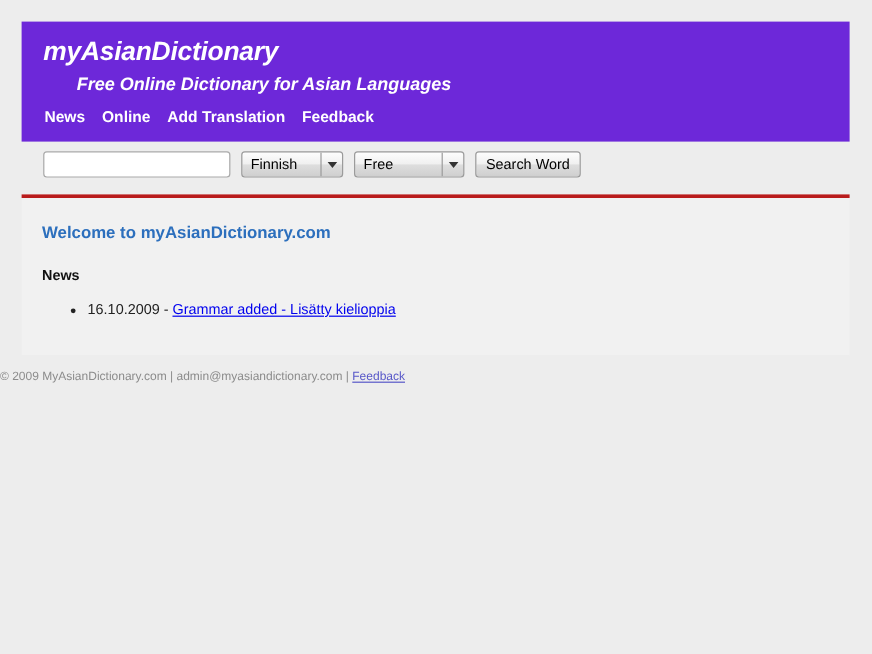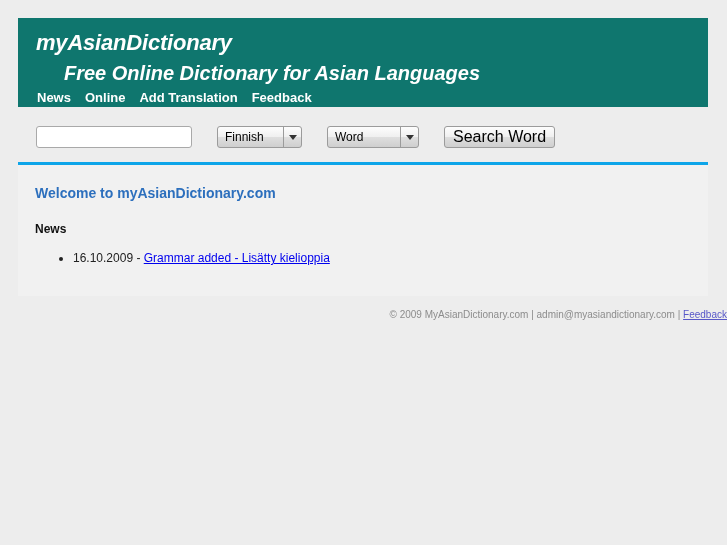--- a/index.html
+++ b/index.html
@@ -21,42 +21,42 @@
     width: 727px;
     height: 545px;
   }
 
   
   .header {
     position: absolute;
     left: 18px;
     top: 18px;
     width: 690px;
-    height: 89px;
-    background: #0f766e;
+    height: 100px;
+    background: #6d28d9;
     box-sizing: border-box;
   }
 
   .site-title {
     position: absolute;
     left: 18px;
     top: 12px;
     font-size: 22px;
     font-weight: bold;
     font-style: italic;
     color: #ffffff;
     letter-spacing: -0.2px;
     white-space: nowrap;
   }
 
   .site-tagline {
     position: absolute;
     left: 46px;
     top: 44px;
-    font-size: 20px;
+    font-size: 15px;
     font-weight: bold;
     font-style: italic;
     color: #ffffff;
     white-space: nowrap;
   }
 
   .nav {
     position: absolute;
     left: 19px;
     top: 72px;
@@ -75,21 +75,21 @@
     cursor: pointer;
   }
 
   
   .searchbar {
     position: absolute;
     left: 36px;
     top: 126px;
     display: flex;
     align-items: flex-end;
-    gap: 16px;
+    gap: 0;
   }
 
   .search-input {
     width: 148px;
     height: 18px;
     padding: 1px 3px;
     margin: 0;
     border: 1px solid #a9a9a9;
     border-radius: 3px;
     background: #ffffff;
@@ -140,36 +140,36 @@
   }
 
   .search-btn {
     height: 22px;
     margin-left: 9px;
     padding: 0 8px;
     border: 1px solid #9b9b9b;
     border-radius: 3px;
     background: linear-gradient(to bottom, #fdfdfd 0%, #f0f0f0 48%, #dedede 52%, #cfcfcf 100%);
     font-family: "Liberation Sans", sans-serif;
-    font-size: 16px;
+    font-size: 12px;
     color: #000;
     cursor: pointer;
     box-sizing: border-box;
     white-space: nowrap;
   }
 
   
   .content {
     position: absolute;
     left: 18px;
     top: 162px;
     width: 690px;
     height: 134px;
     background: #f1f1f1;
-    border-top: 3px solid #0ea5e9;
+    border-top: 3px solid #b91c1c;
     box-sizing: border-box;
   }
 
   .welcome-heading {
     position: absolute;
     left: 17px;
     top: 20px;
     margin: 0;
     font-size: 14px;
     font-weight: bold;
@@ -210,21 +210,21 @@
     cursor: pointer;
     margin-top: 30px;
   }
 
   
   .footer {
     position: absolute;
     left: 0;
     top: 309px;
     width: 727px;
-    text-align: right;
+    text-align: left;
     font-size: 10px;
     color: #8c8c8c;
     white-space: nowrap;
   }
 
   .footer-link {
     color: #5757c8;
     text-decoration: underline;
     cursor: pointer;
   }
@@ -254,21 +254,21 @@
     <input class="search-input" type="text" placeholder="" style="">
 
     <div class="select-wrap">
       <span class="select-label">Finnish</span>
       <span class="select-arrow-btn">
         <span class="tri-down"></span>
       </span>
     </div>
 
     <div class="select-wrap">
-      <span class="select-label wide">Word</span>
+      <span class="select-label wide">Free</span>
       <span class="select-arrow-btn">
         <span class="tri-down"></span>
       </span>
     </div>
 
     <button class="search-btn" type="button">Search Word</button>
 
   </div>
 
   <div class="content">

